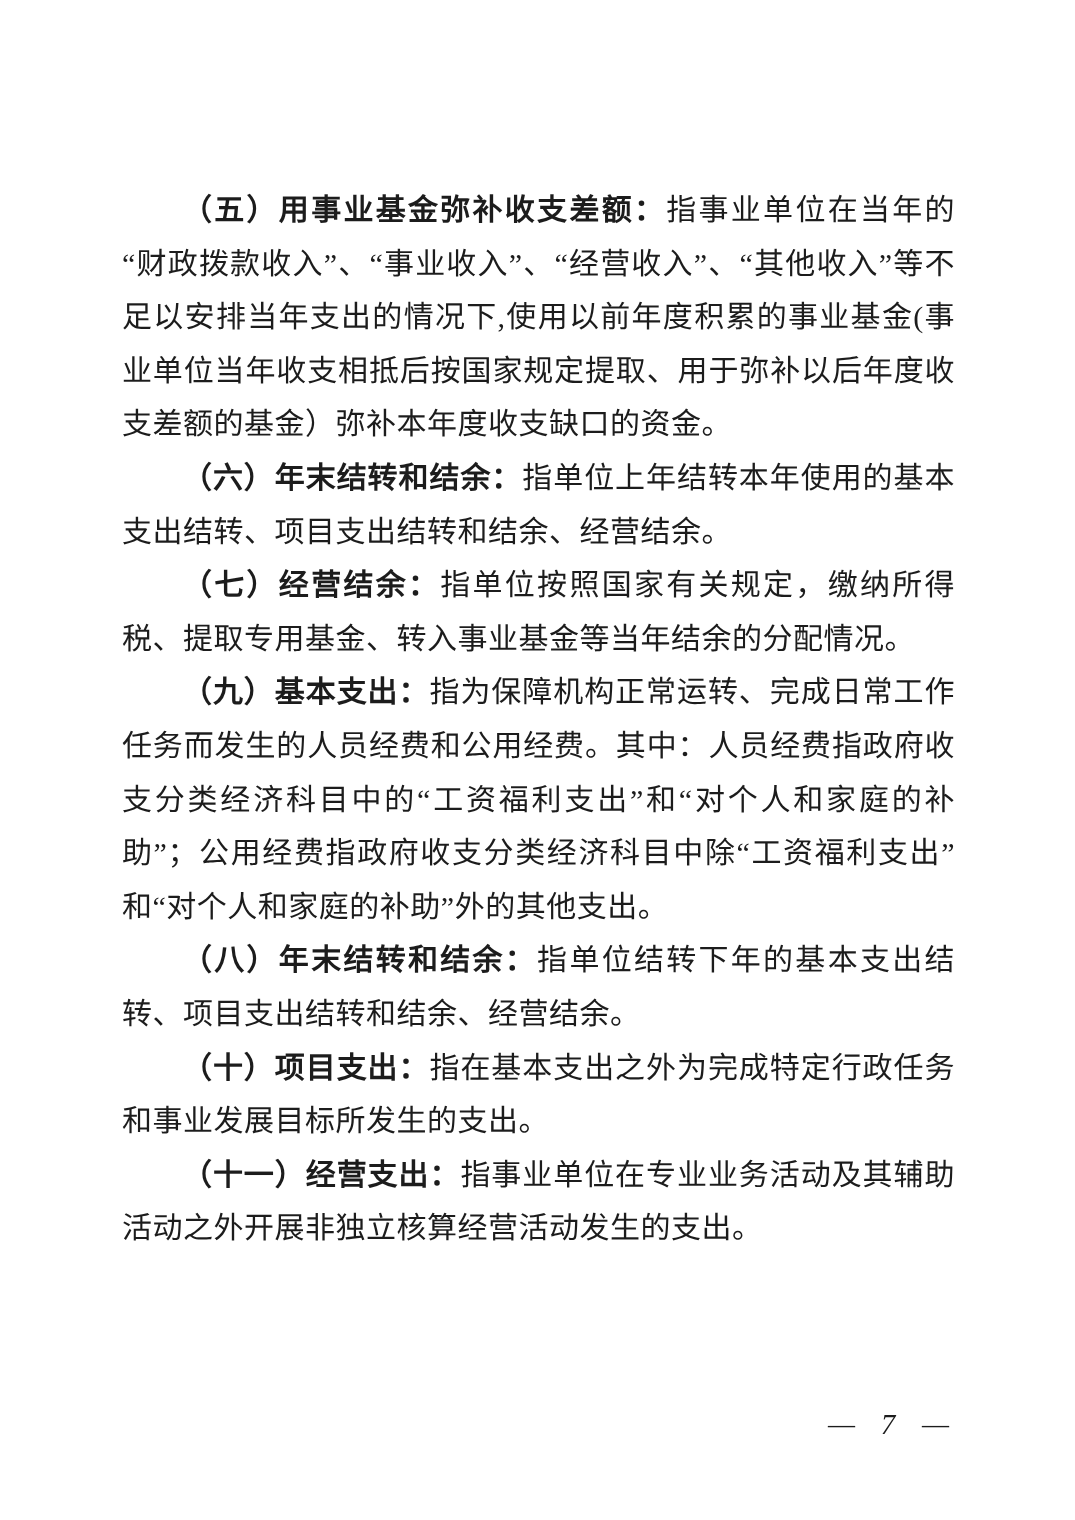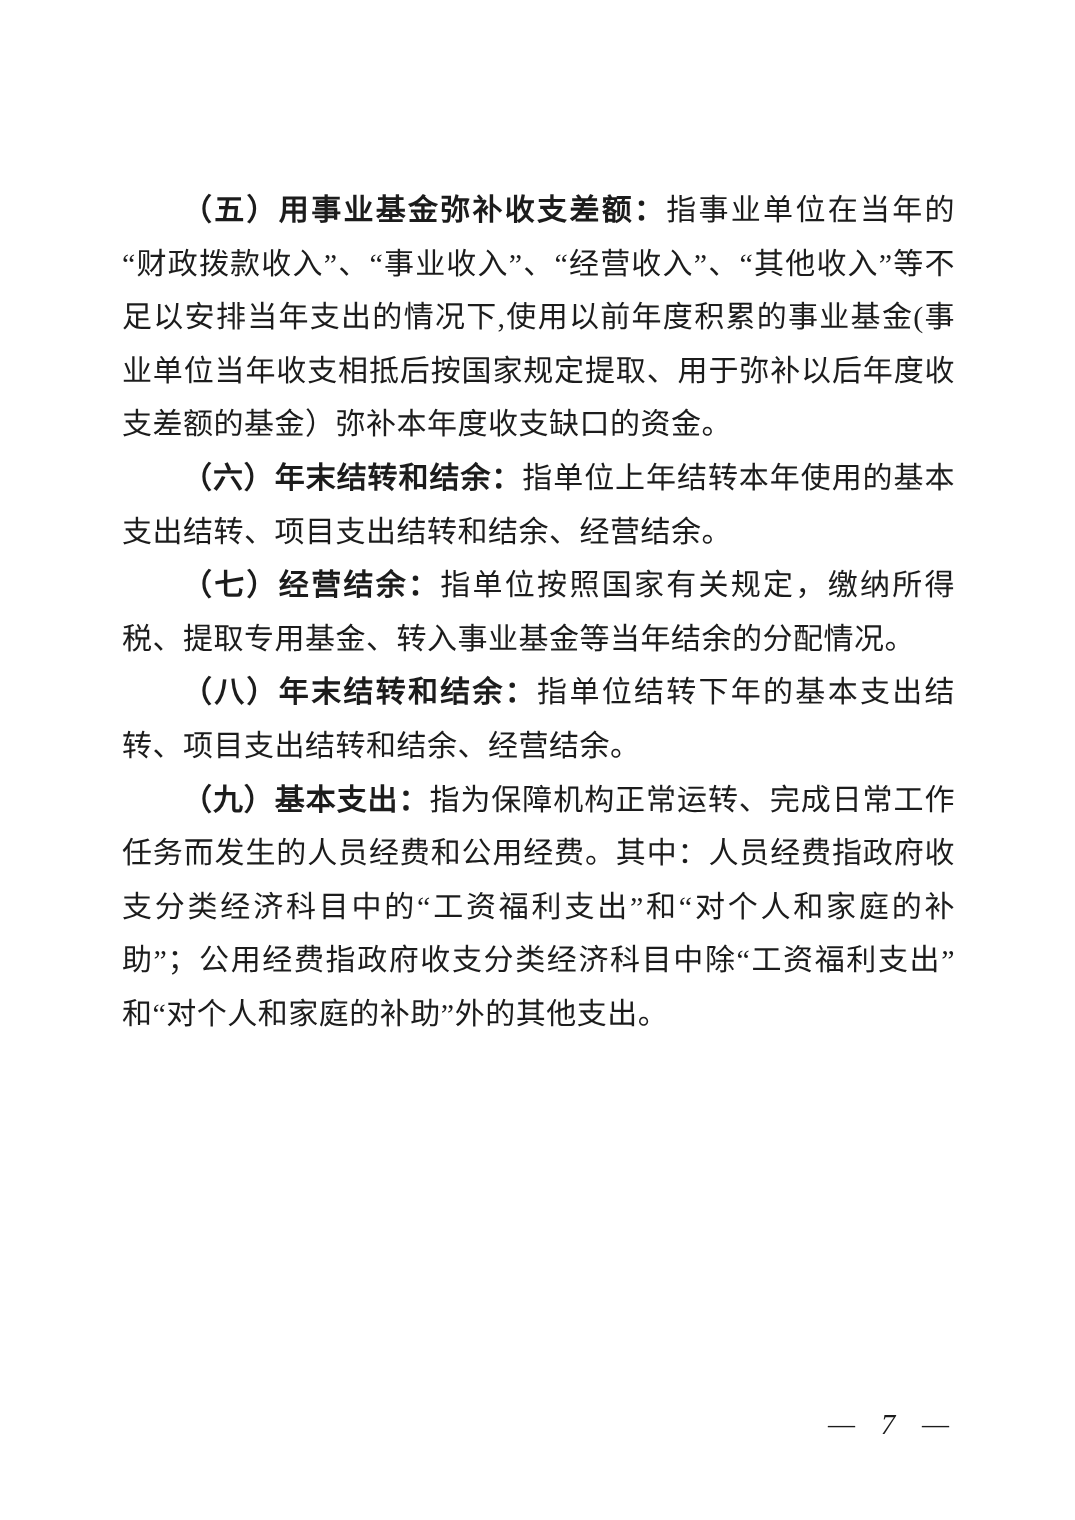--- a/index.html
+++ b/index.html
@@ -59,25 +59,27 @@
 <body>
 
 <div class="page">
   <main class="content">
     <p class="para"><span class="lead">（五）用事业基金弥补收支差额：</span><span>指事业单位在当年的“财政拨款收入”、“事业收入”、“经营收入”、“其他收入”等不足以安排当年支出的情况下,使用以前年度积累的事业基金(事业单位当年收支相抵后按国家规定提取、用于弥补以后年度收支差额的基金）弥补本年度收支缺口的资金。</span></p>
 
     <p class="para"><span class="lead">（六）年末结转和结余：</span><span>指单位上年结转本年使用的基本支出结转、项目支出结转和结余、经营结余。</span></p>
 
     <p class="para"><span class="lead">（七）经营结余：</span><span>指单位按照国家有关规定，缴纳所得税、提取专用基金、转入事业基金等当年结余的分配情况。</span></p>
 
+    <p class="para"><span class="lead">（九）基本支出：</span><span>指为保障机构正常运转、完成日常工作任务而发生的人员经费和公用经费。其中：人员经费指政府收支分类经济科目中的“工资福利支出”和“对个人和家庭的补助”；公用经费指政府收支分类经济科目中除“工资福利支出”和“对个人和家庭的补助”外的其他支出。</span></p>
+
     <p class="para"><span class="lead">（八）年末结转和结余：</span><span>指单位结转下年的基本支出结转、项目支出结转和结余、经营结余。</span></p>
 
-    <p class="para"><span class="lead">（九）基本支出：</span><span>指为保障机构正常运转、完成日常工作任务而发生的人员经费和公用经费。其中：人员经费指政府收支分类经济科目中的“工资福利支出”和“对个人和家庭的补助”；公用经费指政府收支分类经济科目中除“工资福利支出”和“对个人和家庭的补助”外的其他支出。</span></p>
+    <p class="para"><span class="lead">（十）项目支出：</span><span>指在基本支出之外为完成特定行政任务和事业发展目标所发生的支出。</span></p>
 
-
+    <p class="para"><span class="lead">（十一）经营支出：</span><span>指事业单位在专业业务活动及其辅助活动之外开展非独立核算经营活动发生的支出。</span></p>
 
   </main>
 
   <footer class="footer">
     <span class="dash">—</span>
     <span class="pagenum">7</span>
     <span class="dash">—</span>
   </footer>
 </div>
 

